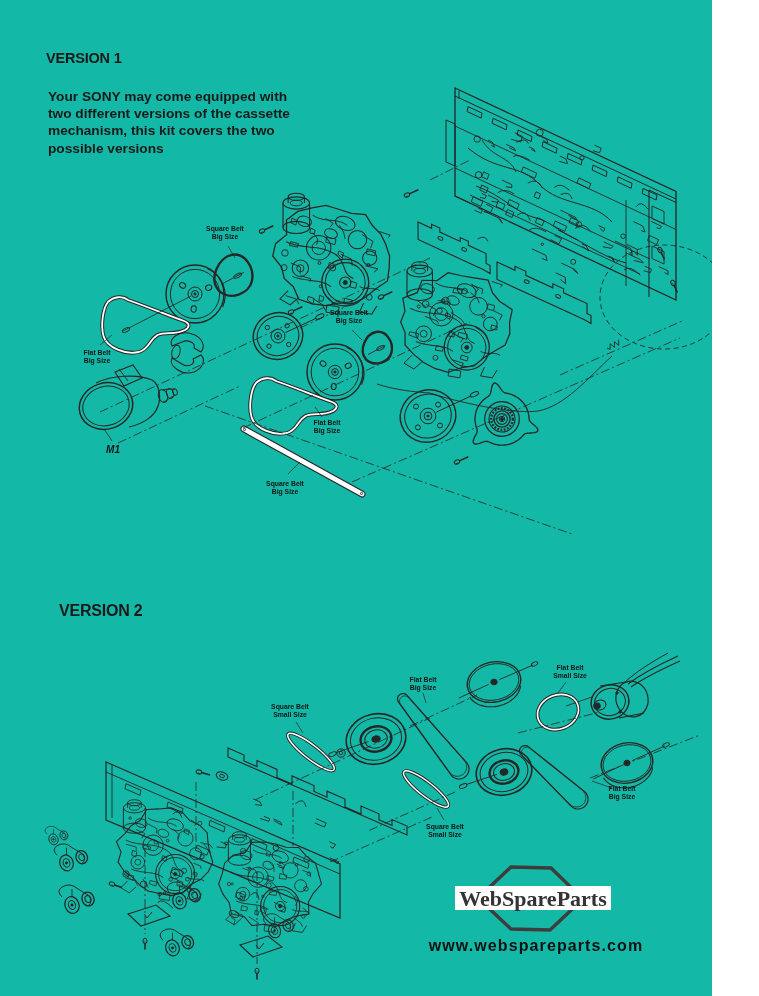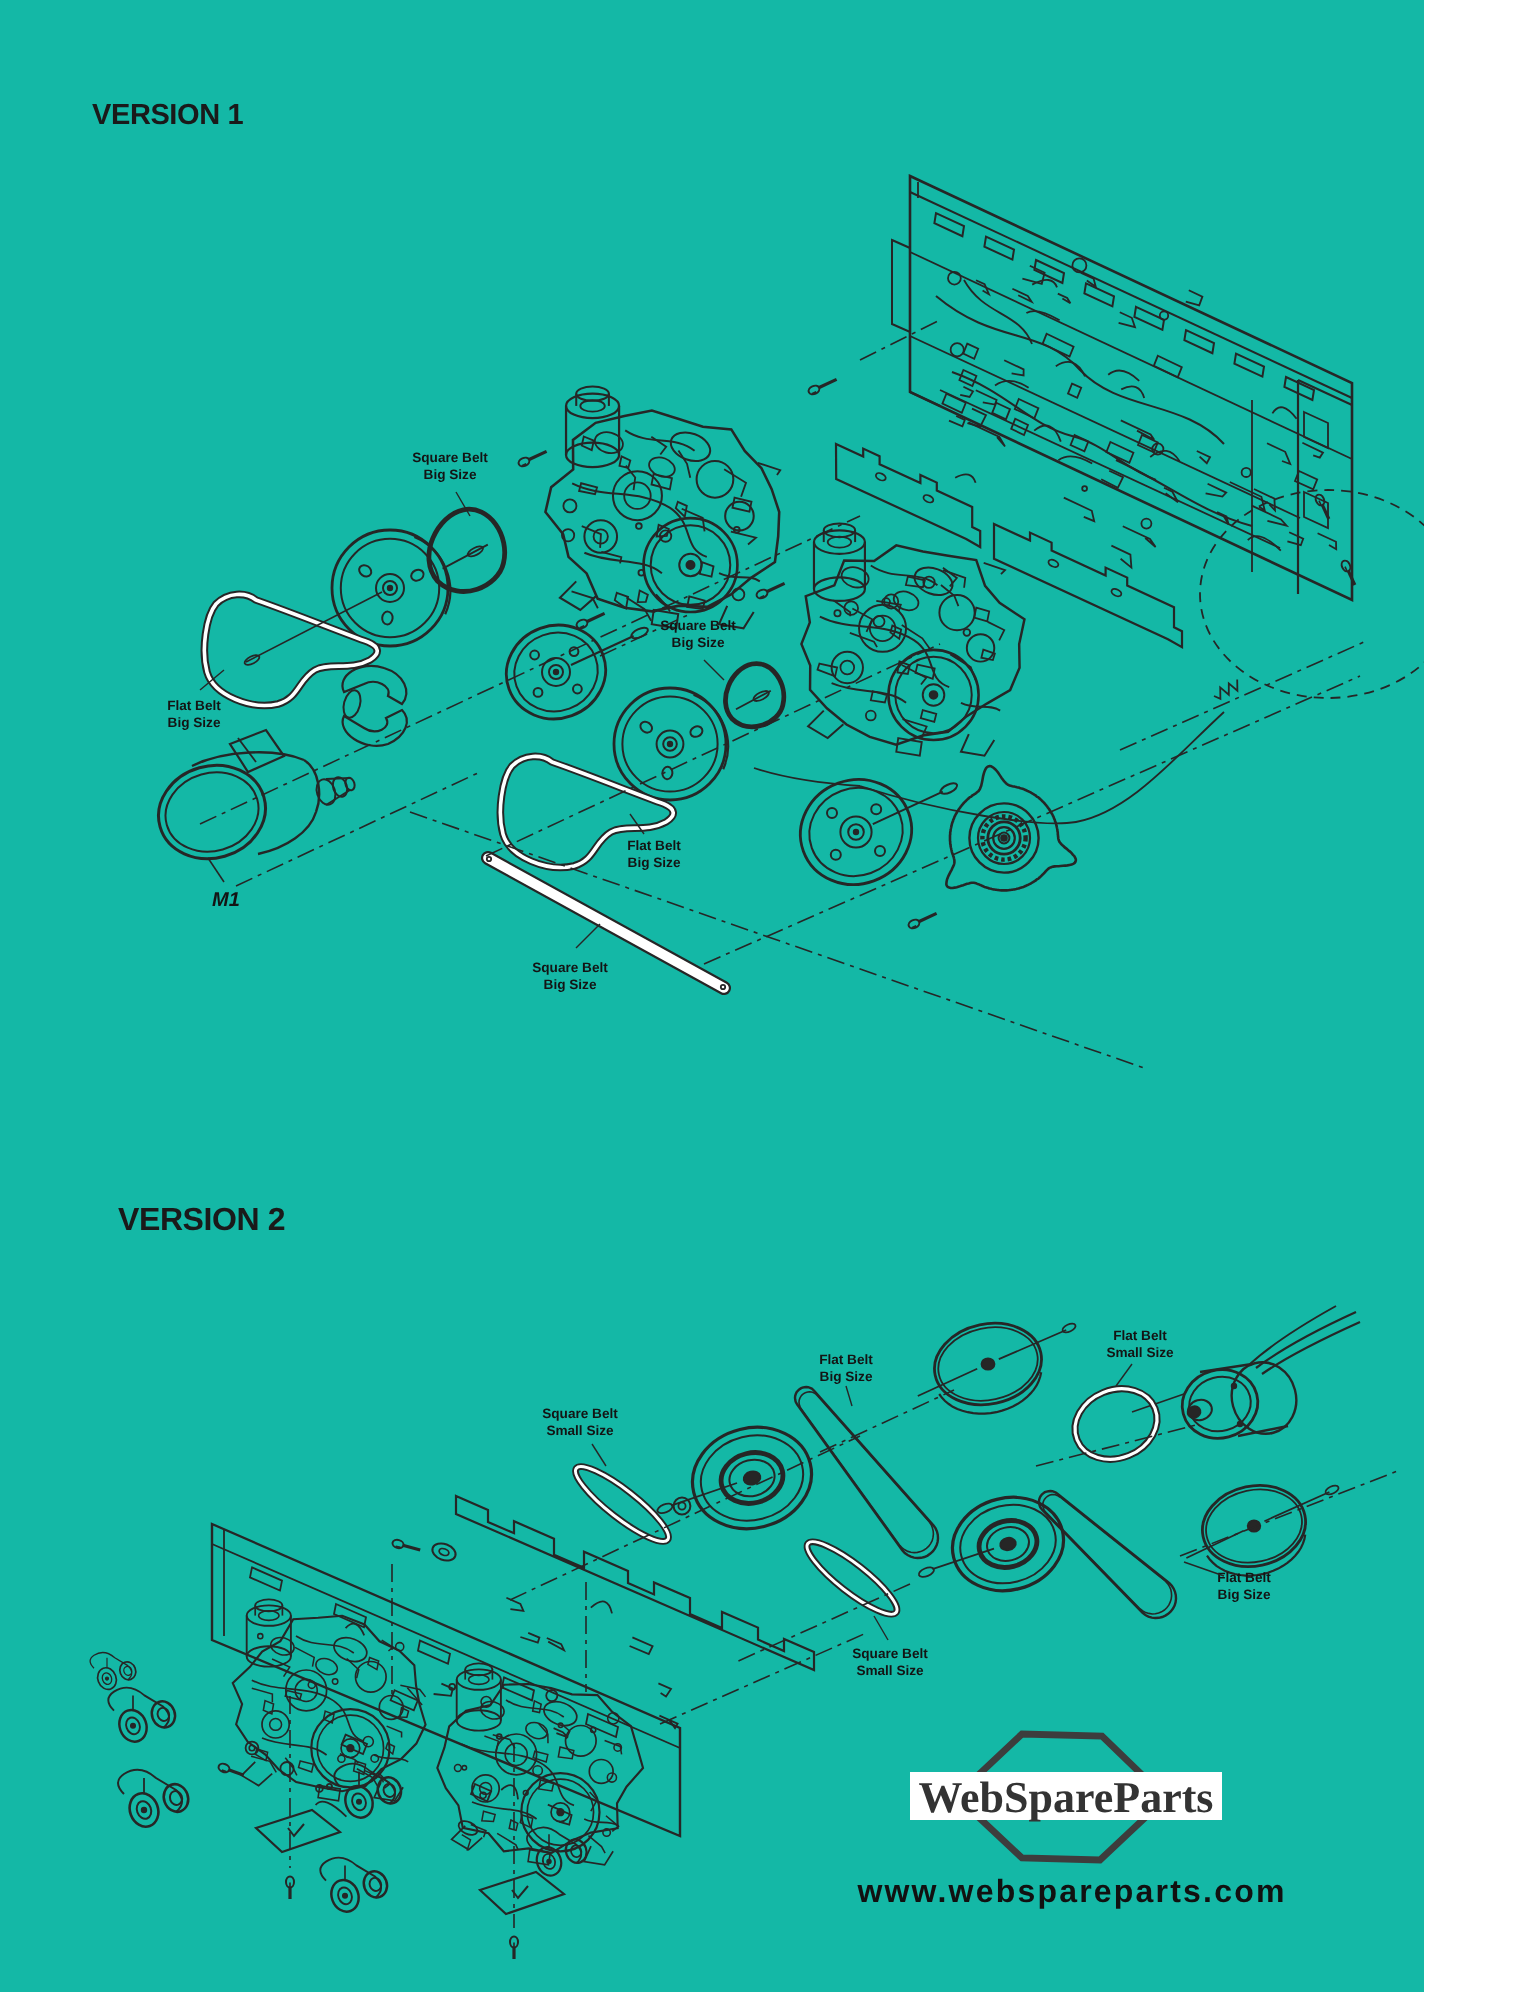--- a/index.html
+++ b/index.html
@@ -6,20 +6,21 @@
   #page { position:relative; width:712px; height:996px; background:#14b8a6; overflow:hidden;
           font-family:"Liberation Sans", sans-serif; }
   .h1 { position:absolute; font-weight:bold; color:#1a1a1a; }
   p.intro { position:absolute; left:48px; top:88px; width:310px; margin:0;
             font-size:13.7px; font-weight:bold; color:#1a1a1a; line-height:17.2px; }
 </style>
 </head>
 <body>
 <div id="page">
   <div class="h1" style="left:46px; top:50px; font-size:14.5px; letter-spacing:-0.2px;">VERSION 1</div>
+  <p class="intro">Your SONY may come equipped with<br>two different versions of the cassette<br>mechanism, this kit covers the two<br>possible versions</p>
   <div class="h1" style="left:59px; top:602px; font-size:16px; letter-spacing:-0.2px;">VERSION 2</div>
   <svg width="759" height="996" viewBox="0 0 759 996" style="position:absolute;left:0;top:0;filter:blur(0.28px);">
 <g id="v1">
 <path d="M 455.0 88.0 L 676.0 191.5 L 676.0 300.0 L 455.0 196.0 Z" stroke="#262626" stroke-width="1.3" fill="none"></path>
 <line x1="455.0" y1="96.0" x2="676.0" y2="199.0" stroke="#262626" stroke-width="1.0"></line>
 <line x1="459.0" y1="91.0" x2="459.0" y2="99.0" stroke="#262626" stroke-width="0.9"></line>
 <path d="M 468.0 106.6 L 482.0 113.1 L 481.2 118.1 L 467.2 111.6 Z" stroke="#262626" stroke-width="1.0" fill="none"></path>
 <path d="M 493.0 118.3 L 507.0 124.8 L 506.2 129.8 L 492.2 123.3 Z" stroke="#262626" stroke-width="1.0" fill="none"></path>
 <path d="M 518.0 130.0 L 532.0 136.5 L 531.2 141.5 L 517.2 135.0 Z" stroke="#262626" stroke-width="1.0" fill="none"></path>
 <path d="M 543.0 141.7 L 557.0 148.2 L 556.2 153.2 L 542.2 146.7 Z" stroke="#262626" stroke-width="1.0" fill="none"></path>

